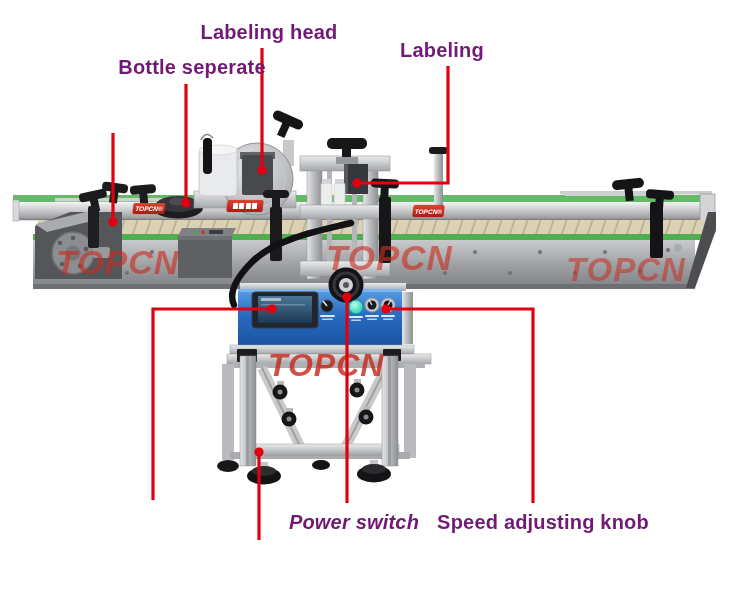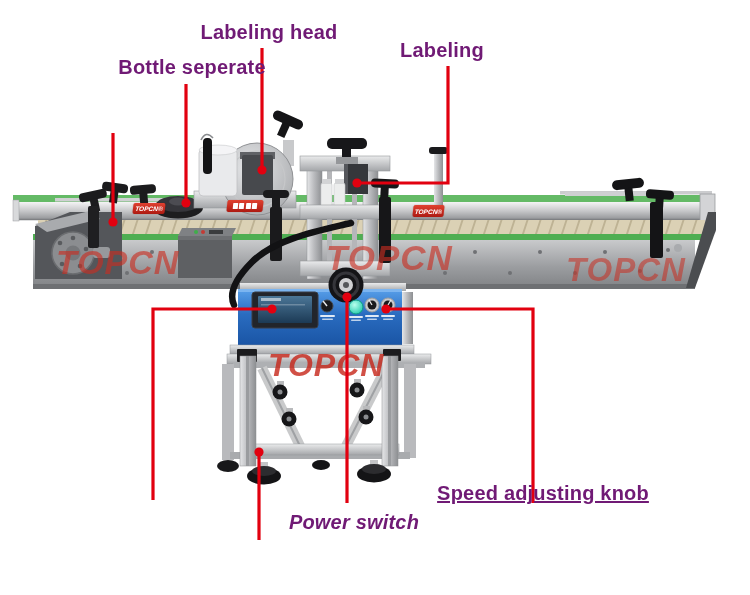--- a/index.html
+++ b/index.html
@@ -365,15 +365,15 @@
       <circle cx="347" cy="297" r="4.6"></circle>
       <circle cx="386" cy="309" r="4.6"></circle>
       <circle cx="259" cy="452" r="4.6"></circle>
     </g>
   </svg>
 
   <div class="callout-label" style="left:262px;top:21px;">Labeling head</div>
   <div class="callout-label" style="left:185px;top:56px;">Bottle seperate</div>
   <div class="callout-label" style="left:435px;top:39px;">Labeling</div>
   <div class="callout-label" style="left:347px;top:511px;font-style:italic;">Power switch</div>
-  <div class="callout-label" style="left:536px;top:482px;text-decoration:underline;">Speed adjusting knob</div>
+  <div class="callout-label" style="left:536px;top:511px;">Speed adjusting knob</div>
 
 </div>
 
 </body></html>

